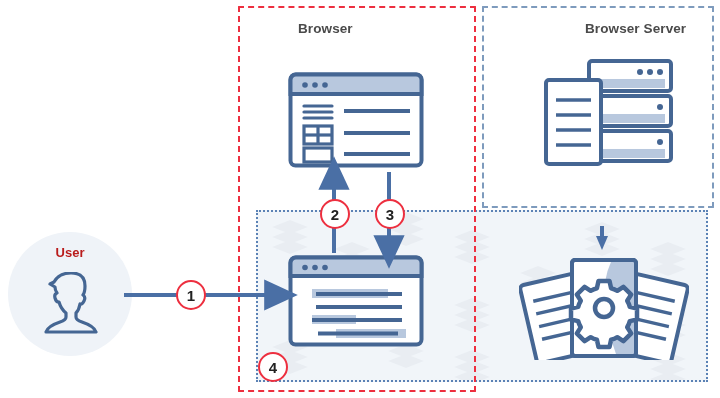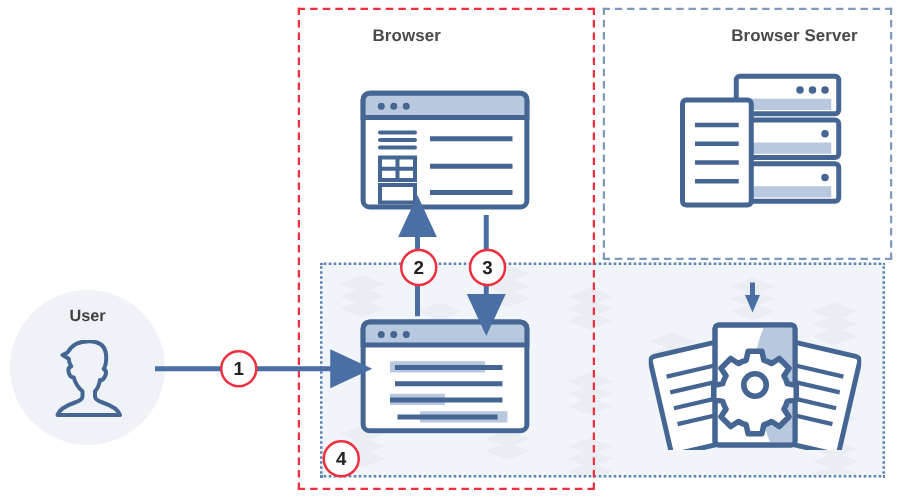--- a/index.html
+++ b/index.html
@@ -68,21 +68,21 @@
     border-radius: 50%;
     background: #eff3f8;
     z-index: 3;
   }
   #user-label {
     left: 8px; top: 245px;
     width: 124px;
     text-align: center;
     font-size: 13px;
     font-weight: bold;
-    color: #404040;
+    color: #b91c1c;
     z-index: 4;
   }
   #user-icon {
     left: 42px; top: 272px;
     width: 58px; height: 62px;
     z-index: 4;
   }
 
   
   .step-badge {

